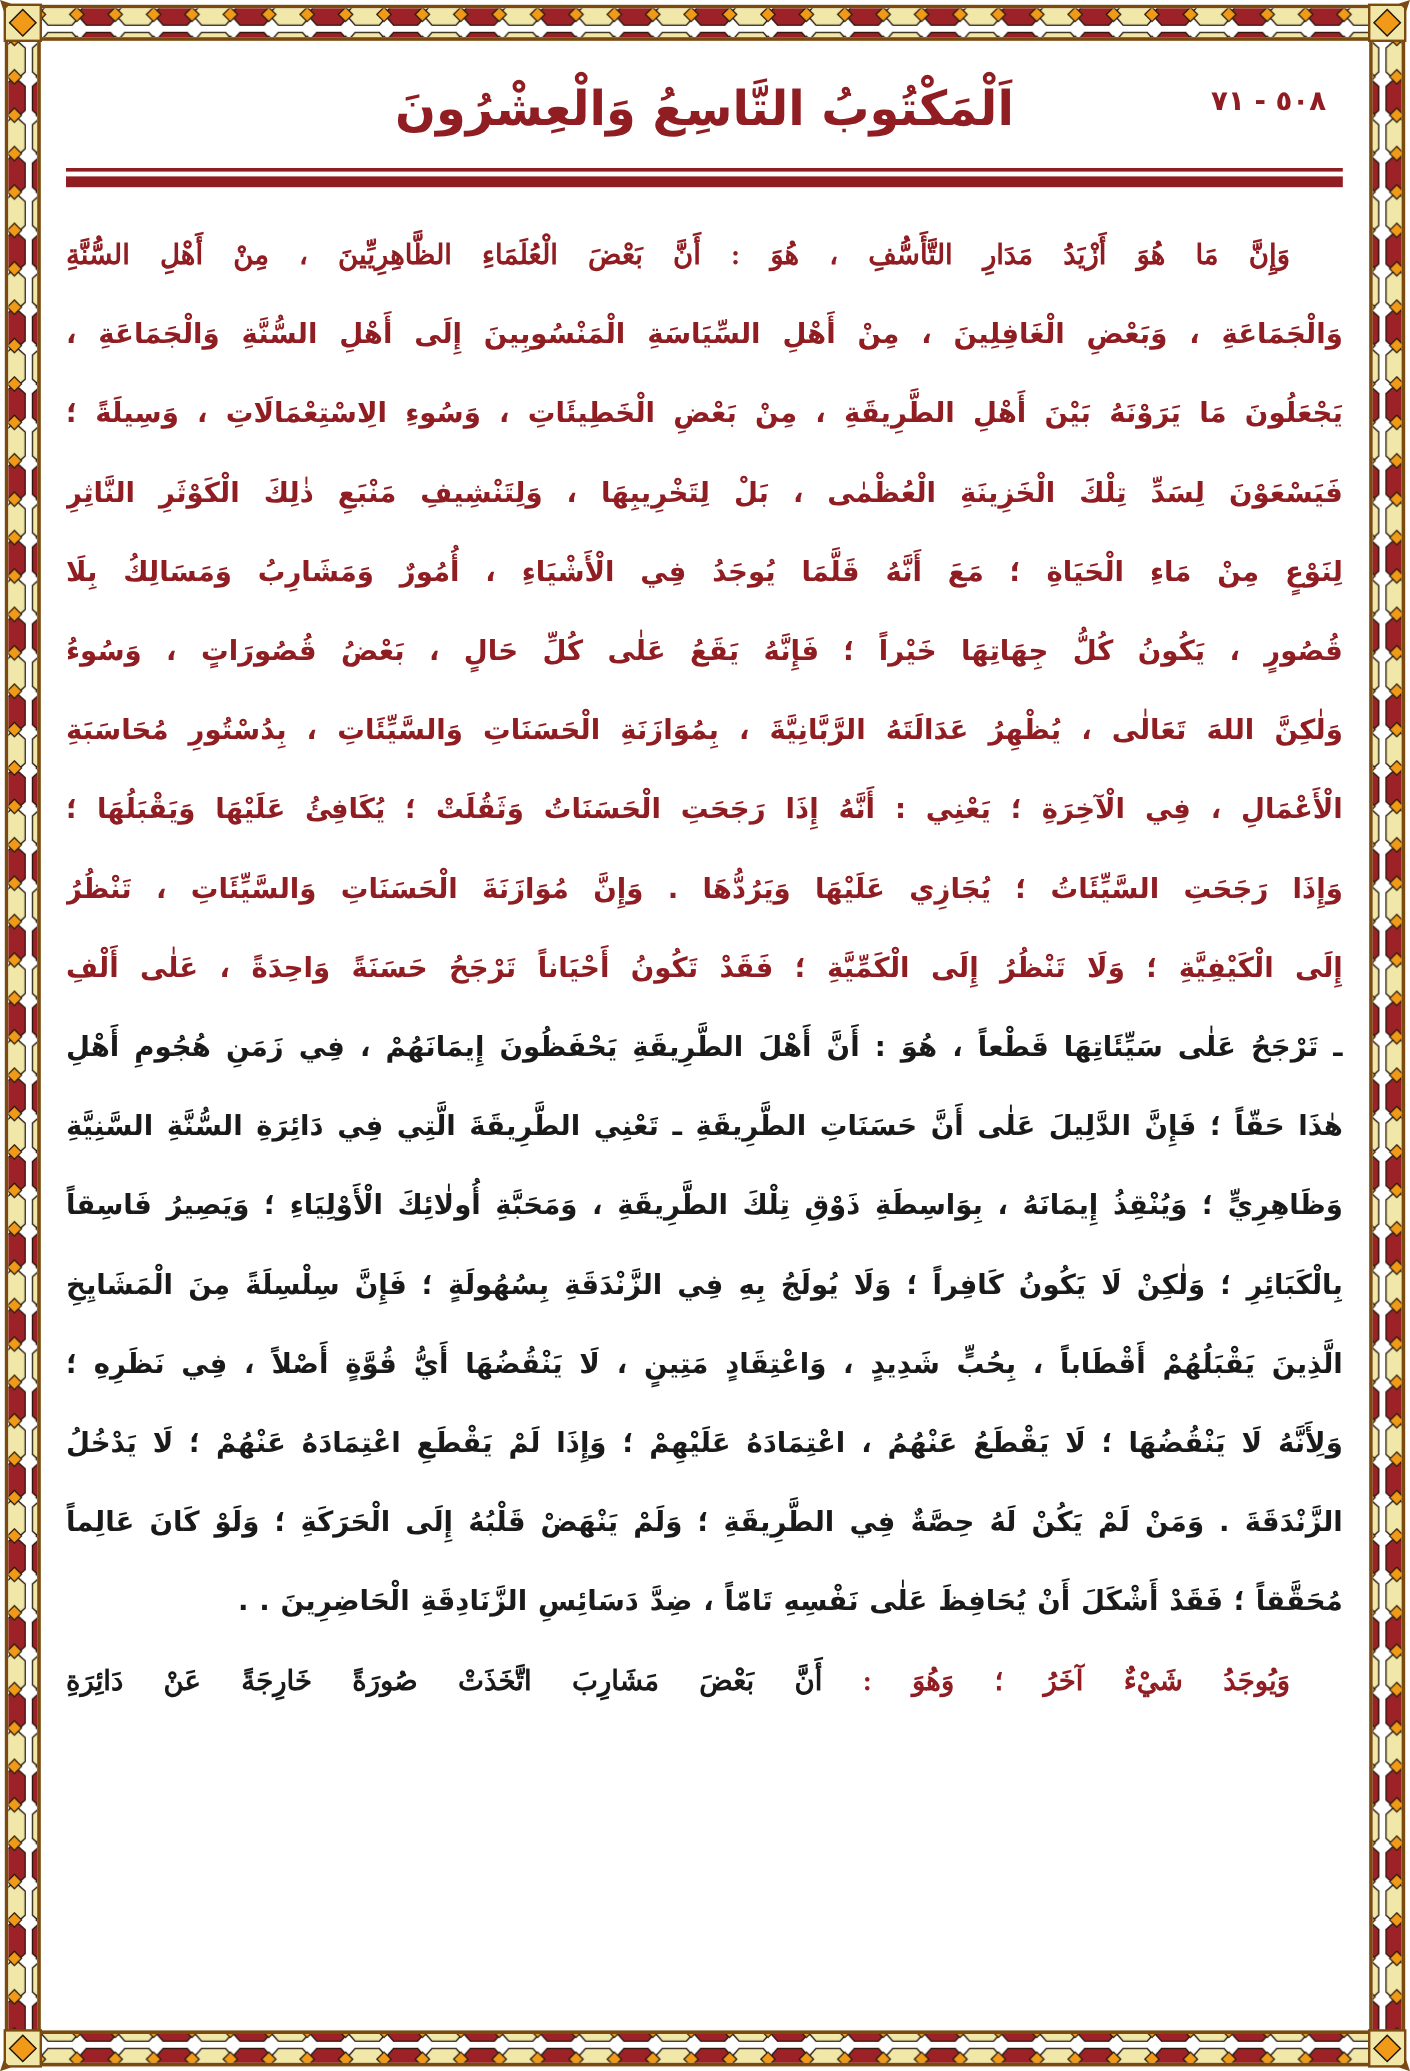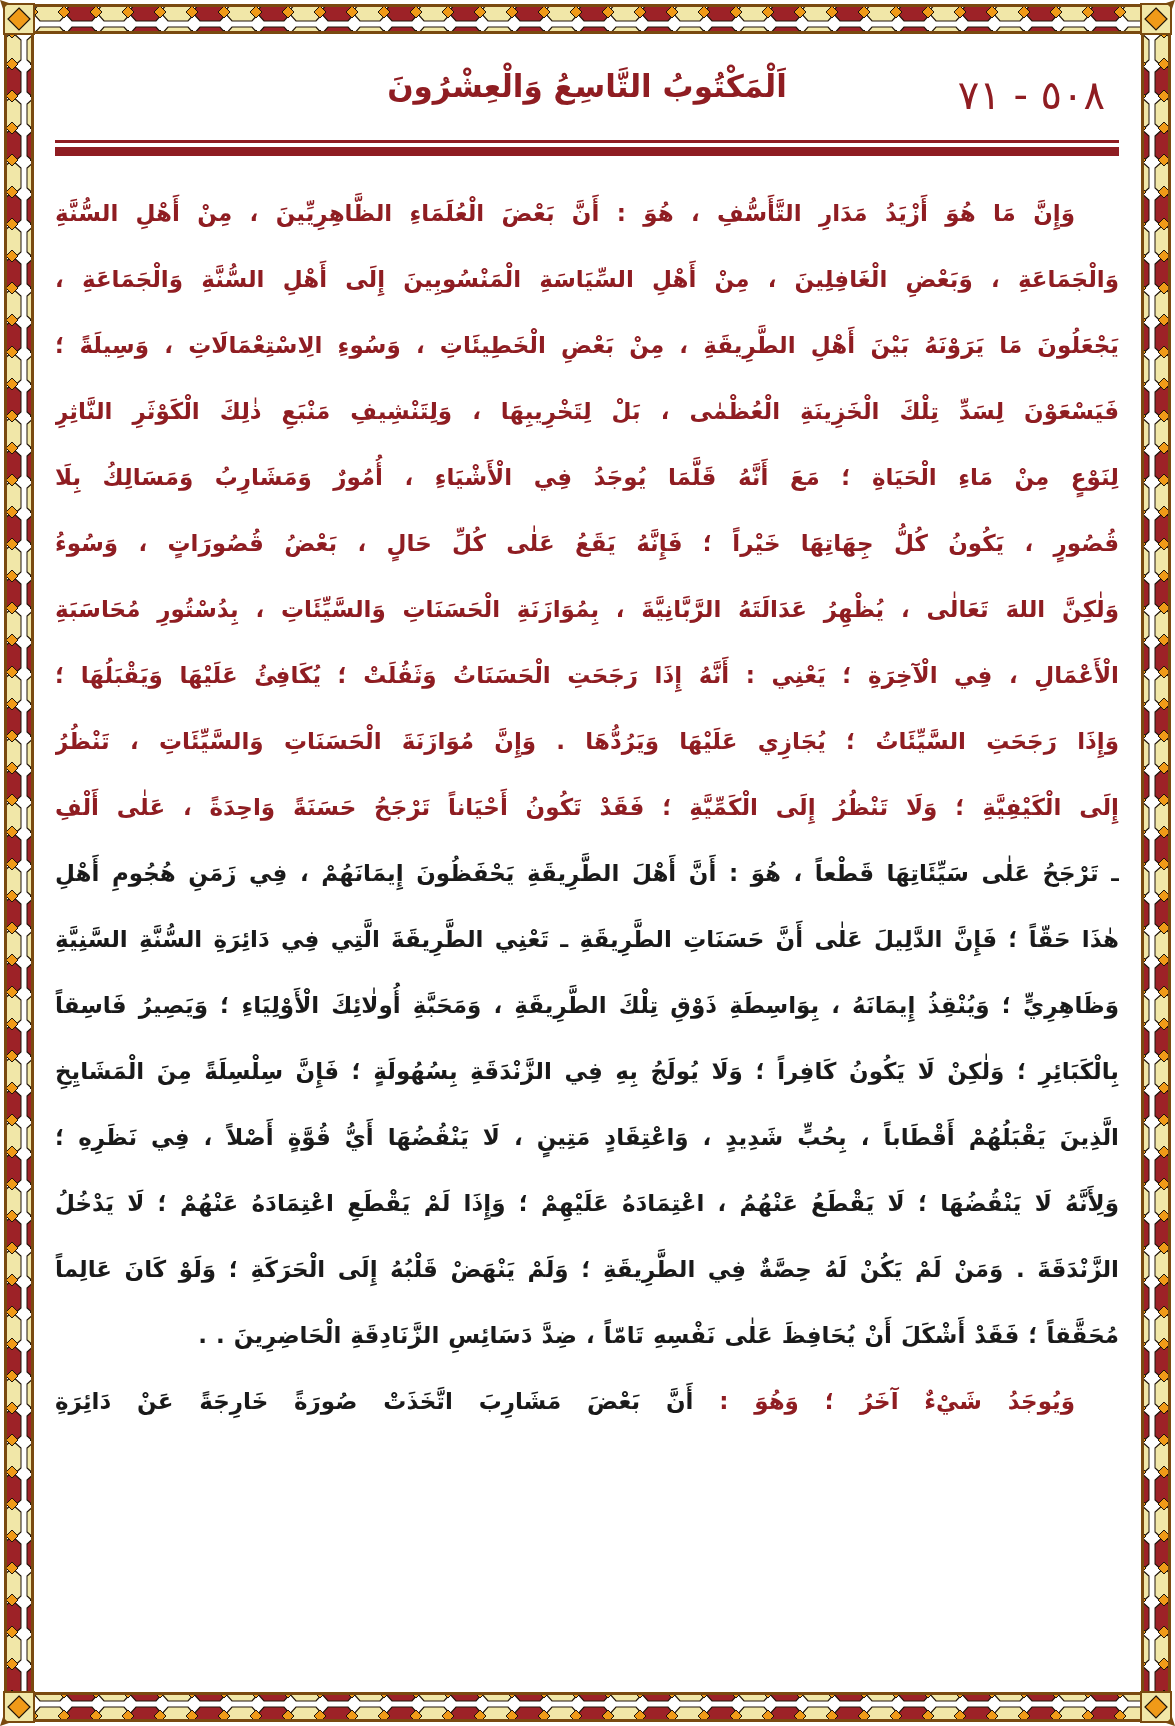--- a/index.html
+++ b/index.html
@@ -8,38 +8,38 @@
     font-family:"DejaVu Sans",sans-serif;overflow:hidden;
   }
   .frame-svg{position:absolute;left:0;top:0;}
   .content{
     position:absolute;top:56px;left:55px;right:56px;
     direction:rtl;
   }
   .hdr{position:relative;height:84px;}
   .page-num{
     position:absolute;right:14px;top:16px;
-    font-size:40px;font-weight:normal;color:#8f1d22;letter-spacing:1px;margin-left:27px;
+    font-size:23px;font-weight:bold;color:#8f1d22;letter-spacing:1px;margin-left:27px;
   }
   .page-title{
     position:absolute;left:0;right:0;top:12px;text-align:center;
-    font-size:31px;font-weight:bold;color:#8f1d22;
+    font-size:40px;font-weight:bold;color:#8f1d22;
   }
   .hdr-rule{
     border-top:3px solid #8f1d22;
     border-bottom:9px solid #8f1d22;
     height:4px;
   }
   .textflow{margin-top:24px;}
   .line{
     height:66px;line-height:66px;font-size:23px;font-weight:bold;
     text-align:justify;text-align-last:justify;overflow:hidden;
     word-spacing:1px;
   }
-  .line.indent{padding-right:44px;}
+  .line.indent{padding-right:44px;font-family:Liberation Serif, serif;}
   .line.last{text-align-last:right;}
   .seg-red{color:#8f1d22;}
   .seg-black{color:#1a1a1a;}
 </style>
 </head>
 <body>
 
 <svg class="frame-svg" width="1175" height="1726" viewBox="0 0 1175 1726" aria-hidden="true">
   <defs>
     <pattern id="bandH" width="64" height="24" patternUnits="userSpaceOnUse">

